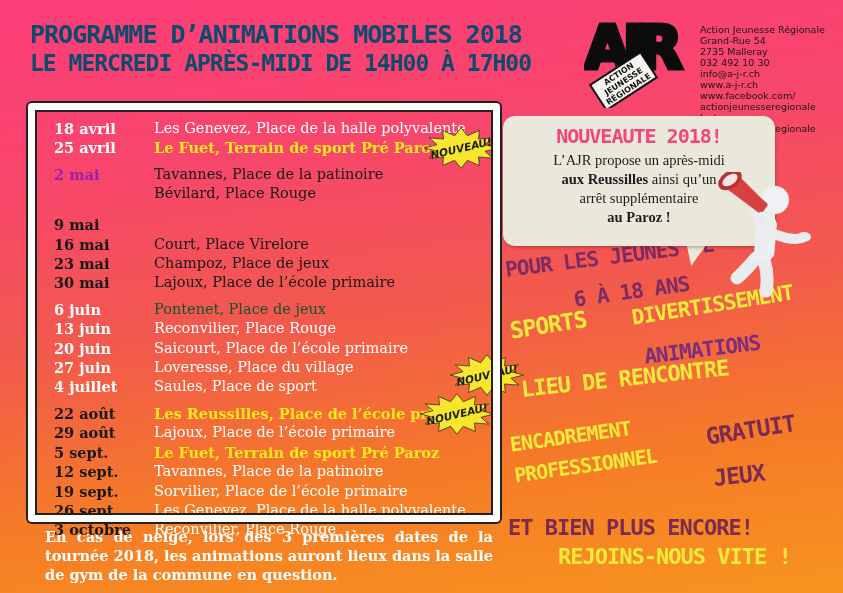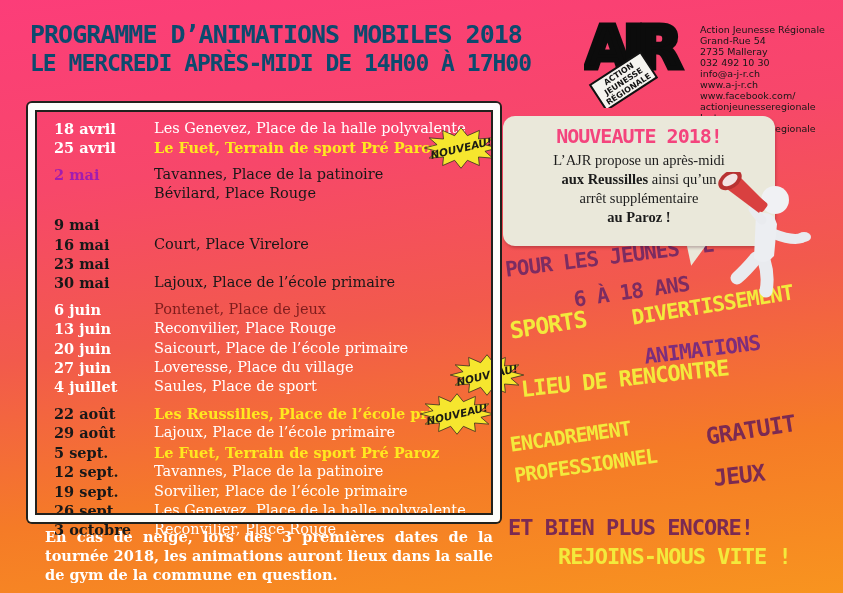--- a/index.html
+++ b/index.html
@@ -115,30 +115,31 @@
         <div class="srow">
           <span class="sdate" style="color: rgb(24, 24, 24); margin-top: 31px;">9 mai</span>
           <span class="sloc reg" style="color: rgb(24, 24, 24);">Bévilard, Place Rouge</span>
         </div>
         <div class="srow">
           <span class="sdate" style="color: rgb(24, 24, 24);">16 mai</span>
           <span class="sloc reg" style="color: rgb(24, 24, 24);">Court, Place Virelore</span>
         </div>
         <div class="srow">
           <span class="sdate" style="color: rgb(24, 24, 24);">23 mai</span>
+          <span class="sloc reg" style="color: rgb(24, 24, 24);">Champoz, Place de jeux</span>
         </div>
         <div class="srow">
           <span class="sdate" style="color: rgb(24, 24, 24);">30 mai</span>
           <span class="sloc reg" style="color: rgb(24, 24, 24);">Lajoux, Place de l’école primaire</span>
         </div>
       </div>
       <div class="sgroup">
         <div class="srow">
           <span class="sdate" style="color: rgb(255, 255, 255);">6 juin</span>
-          <span class="sloc reg" style="color: #7f1d1d;">Pontenet, Place de jeux</span>
+          <span class="sloc reg" style="color: #14532d;">Pontenet, Place de jeux</span>
         </div>
         <div class="srow">
           <span class="sdate" style="color: rgb(255, 255, 255);">13 juin</span>
           <span class="sloc reg" style="color: rgb(255, 255, 255);">Reconvilier, Place Rouge</span>
         </div>
         <div class="srow">
           <span class="sdate" style="color: rgb(255, 255, 255);">20 juin</span>
           <span class="sloc reg" style="color: rgb(255, 255, 255);">Saicourt, Place de l’école primaire</span>
         </div>
         <div class="srow">

